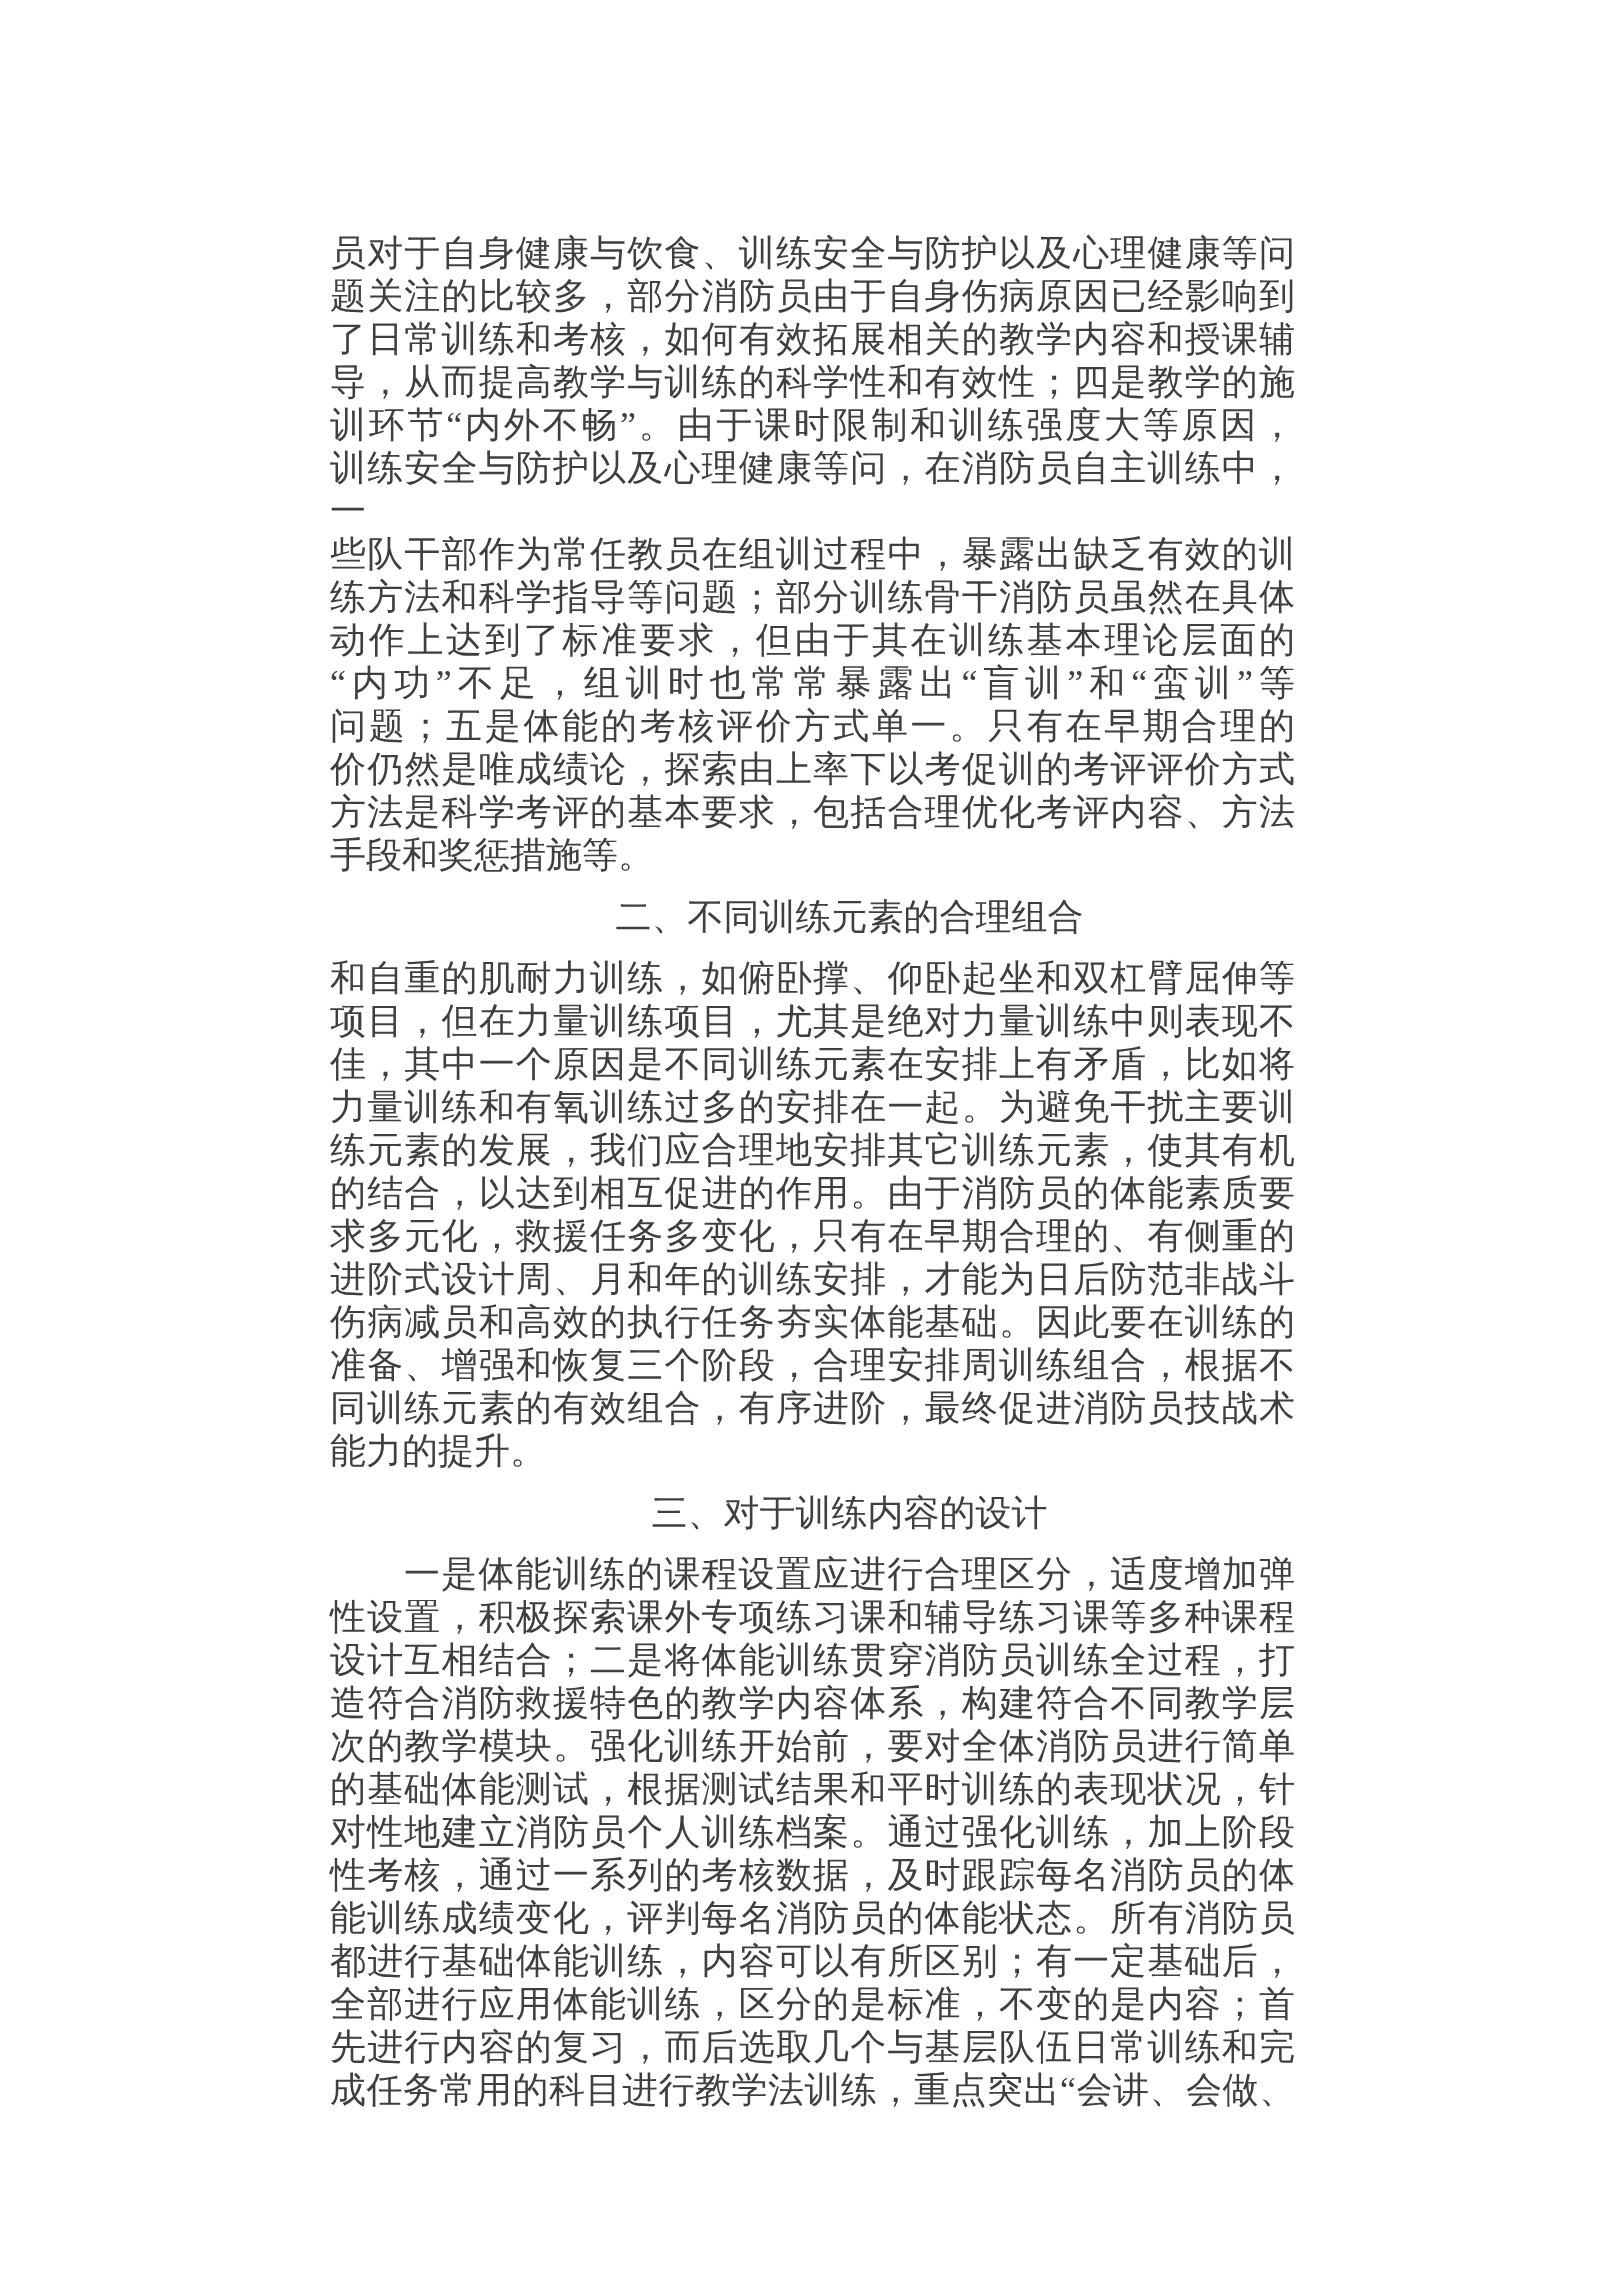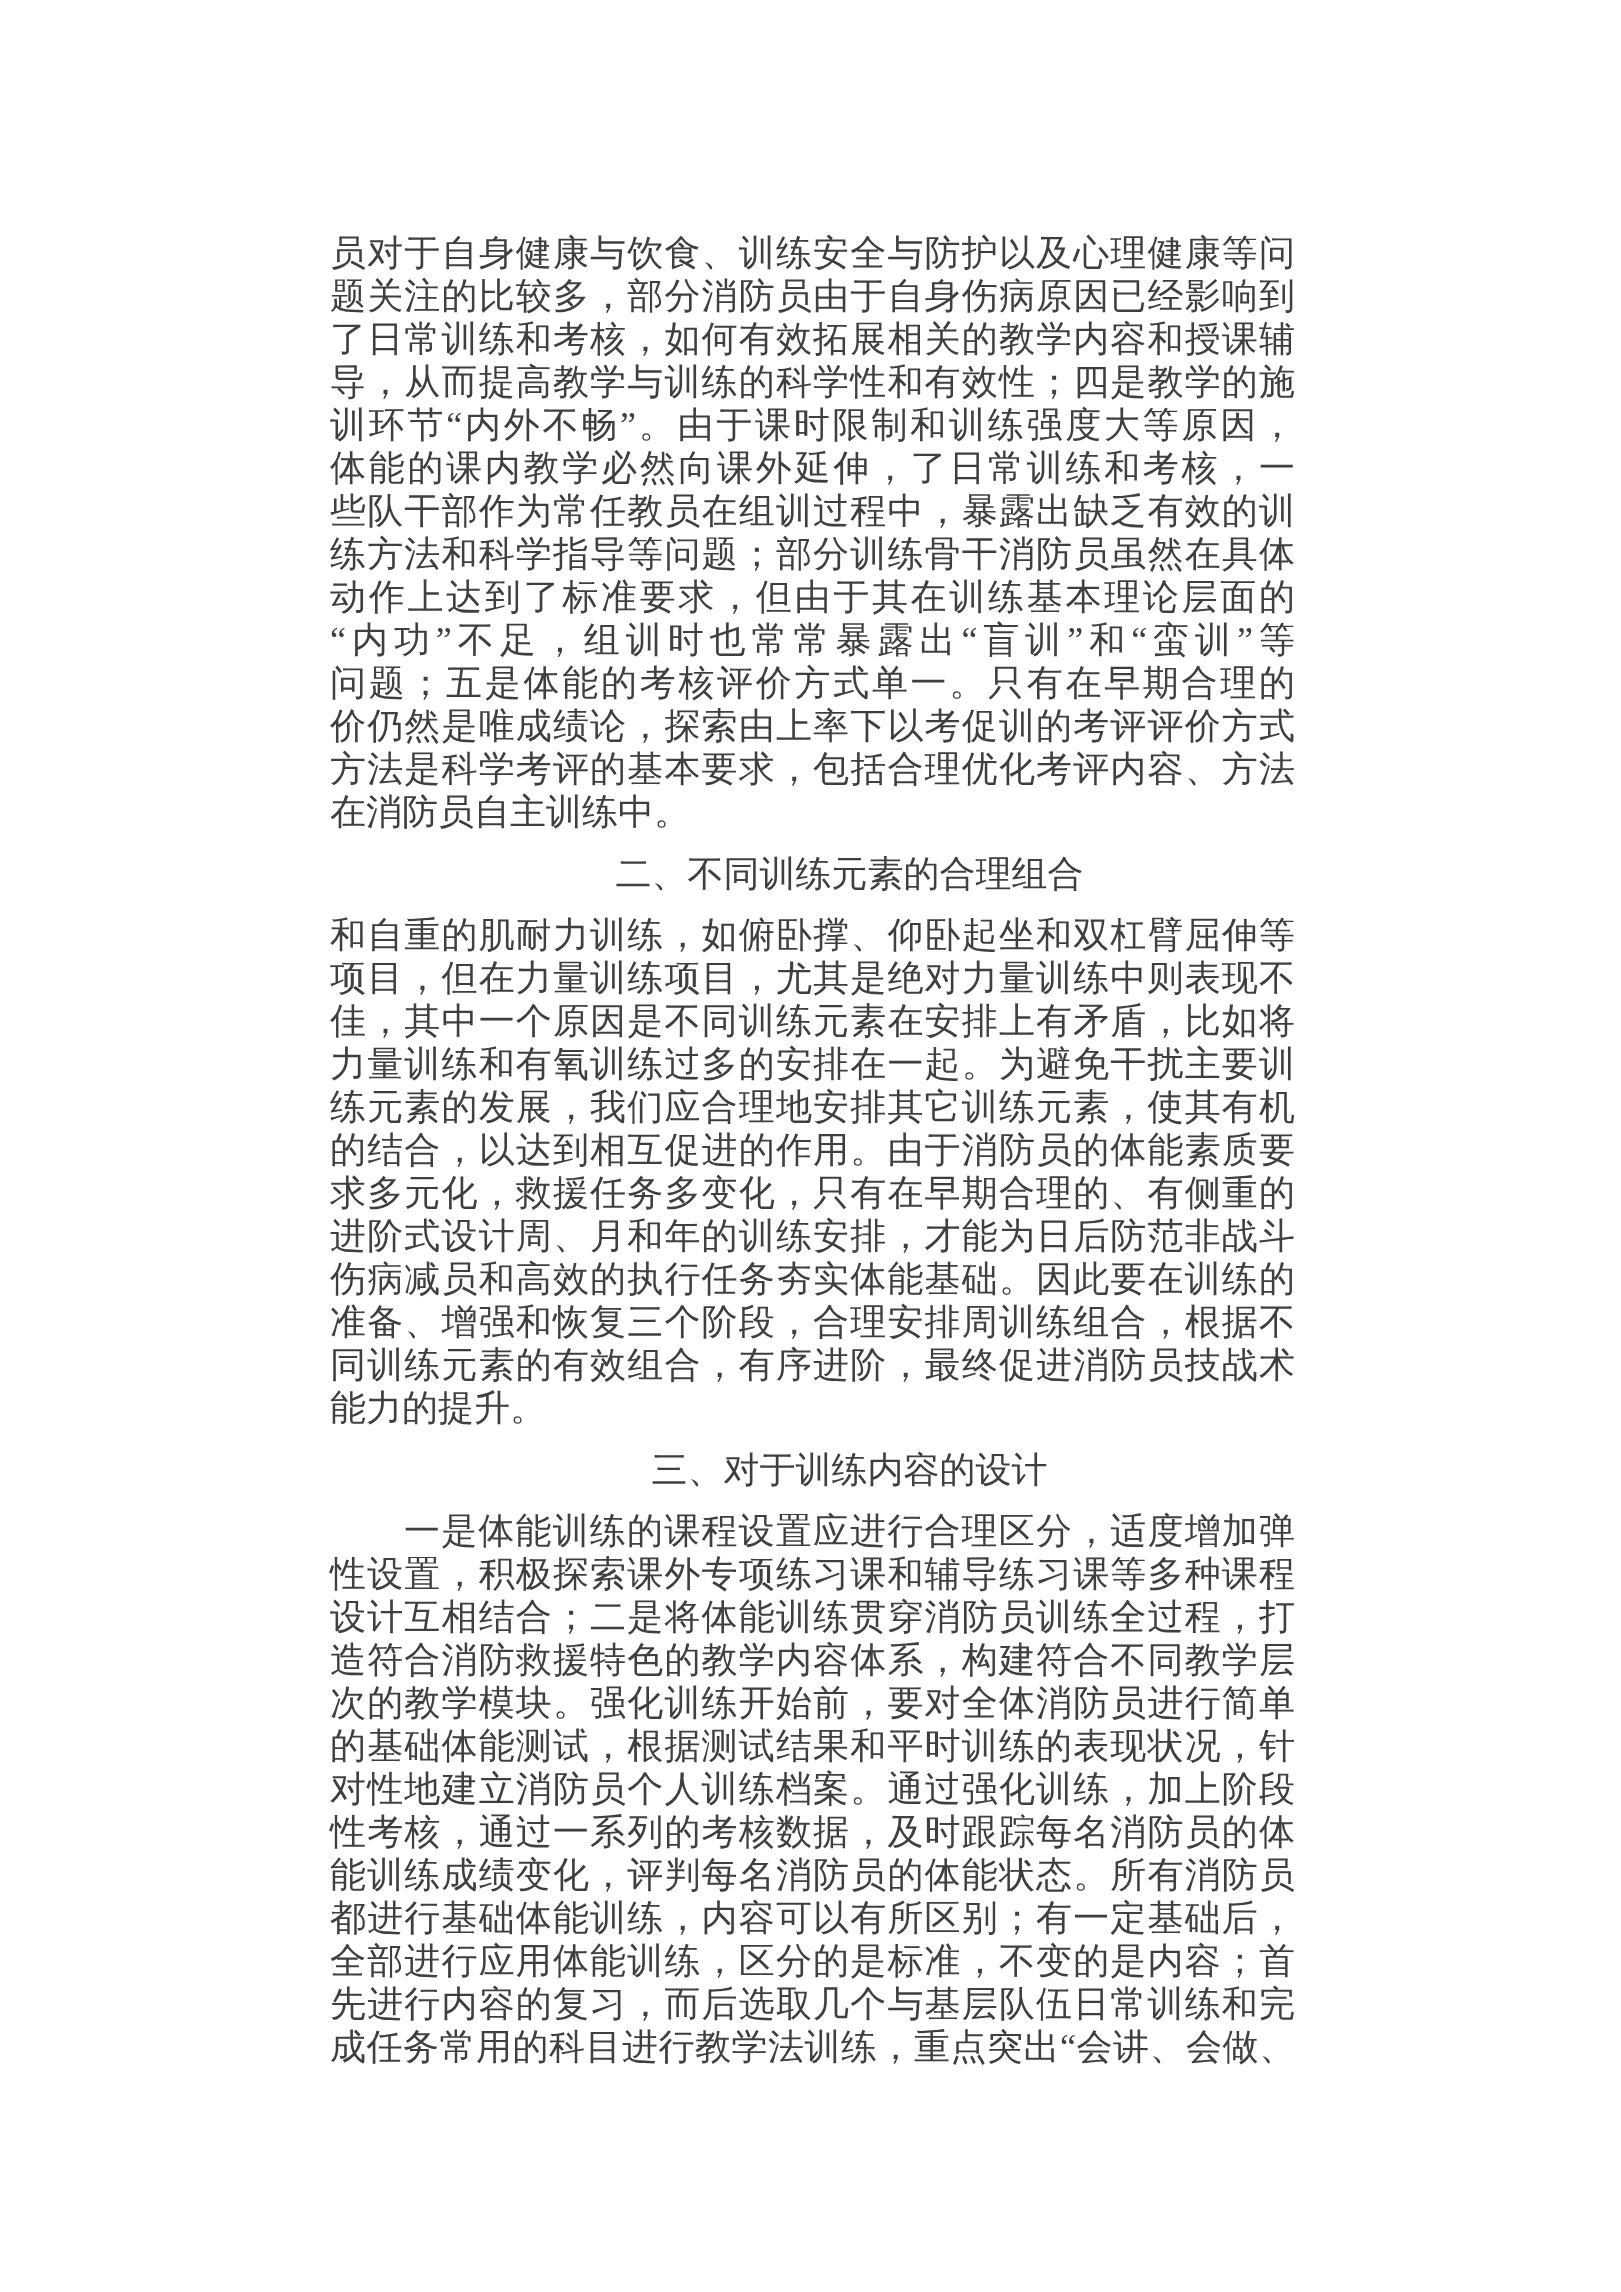--- a/index.html
+++ b/index.html
@@ -47,29 +47,29 @@
 <body>
 
 <div class="page">
   <div class="textblock">
 
     <div class="line">员对于自身健康与饮食、训练安全与防护以及心理健康等问</div>
     <div class="line">题关注的比较多，部分消防员由于自身伤病原因已经影响到</div>
     <div class="line">了日常训练和考核，如何有效拓展相关的教学内容和授课辅</div>
     <div class="line">导，从而提高教学与训练的科学性和有效性；四是教学的施</div>
     <div class="line">训环节“内外不畅”。由于课时限制和训练强度大等原因，</div>
-    <div class="line">体能的课内教学必然向课外延伸，了日常训练和考核，一</div>
+    <div class="line">训练安全与防护以及心理健康等问，在消防员自主训练中，一</div>
     <div class="line">些队干部作为常任教员在组训过程中，暴露出缺乏有效的训</div>
     <div class="line">练方法和科学指导等问题；部分训练骨干消防员虽然在具体</div>
     <div class="line">动作上达到了标准要求，但由于其在训练基本理论层面的</div>
     <div class="line">“内功”不足，组训时也常常暴露出“盲训”和“蛮训”等</div>
     <div class="line">问题；五是体能的考核评价方式单一。只有在早期合理的</div>
     <div class="line">价仍然是唯成绩论，探索由上率下以考促训的考评评价方式</div>
     <div class="line">方法是科学考评的基本要求，包括合理优化考评内容、方法</div>
-    <div class="line end">在消防员自主训练中。</div>
+    <div class="line end">手段和奖惩措施等。</div>
 
     <div class="heading">二、不同训练元素的合理组合</div>
 
     <div class="line">和自重的肌耐力训练，如俯卧撑、仰卧起坐和双杠臂屈伸等</div>
     <div class="line">项目，但在力量训练项目，尤其是绝对力量训练中则表现不</div>
     <div class="line">佳，其中一个原因是不同训练元素在安排上有矛盾，比如将</div>
     <div class="line">力量训练和有氧训练过多的安排在一起。为避免干扰主要训</div>
     <div class="line">练元素的发展，我们应合理地安排其它训练元素，使其有机</div>
     <div class="line">的结合，以达到相互促进的作用。由于消防员的体能素质要</div>
     <div class="line">求多元化，救援任务多变化，只有在早期合理的、有侧重的</div>

